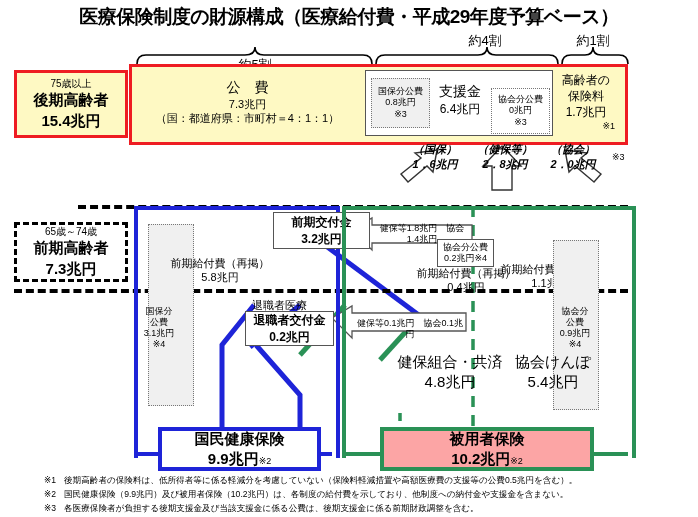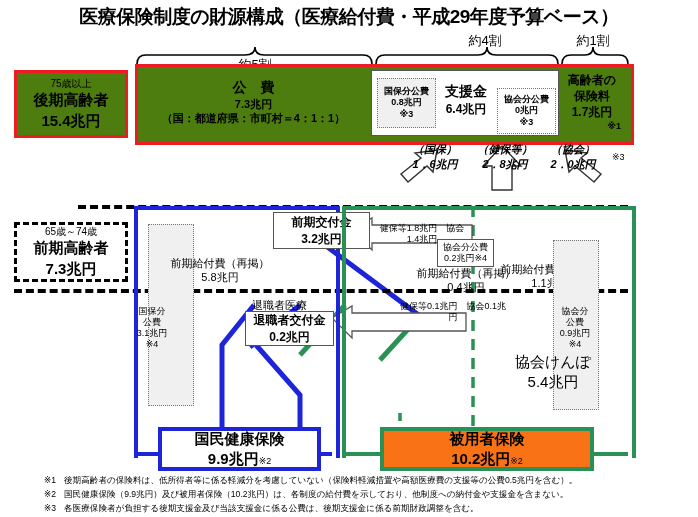--- a/index.html
+++ b/index.html
@@ -18,21 +18,21 @@
   #title{
     left:0;top:4px;width:698px;
     font-size:19px;font-weight:bold;letter-spacing:-0.5px;
     text-align:center;
   }
 
   
   .ratio{font-size:13px;text-align:center;}
 
   
-  .frame-red{border:3px solid #ee1c22;background:#4d7c0f;}
+  .frame-red{border:3px solid #ee1c22;background:#fef9c3;}
   .frame-blue{border:4px solid #1e24d8;background:transparent;}
   .frame-green{border:4px solid #2a9156;background:transparent;}
   .frame-dash{border:3px dashed #000;background:#fff;}
   .box-thin{border:1.5px solid #555;background:#fff;}
   .box-dot{border:1.5px dotted #777;background:#f0f0f0;}
   .box-dot2{border:1.5px dotted #777;background:#fff;}
 
   .t9{font-size:9px;line-height:1.25;}
   .t10{font-size:10px;line-height:1.3;}
   .t11{font-size:11px;line-height:1.3;}
@@ -91,21 +91,21 @@
 
     <path d="M400,413 L400,428" fill="none" stroke="#2a9156" stroke-width="3.5" stroke-dasharray="8,6"></path>
   </svg>
 
   <div class="abs frame-red ctr col" style="left:14px;top:70px;width:108px;height:62px;">
     <div class="t10">75歳以上</div>
     <div class="t15 b">後期高齢者</div>
     <div class="t15 b">15.4兆円</div>
   </div>
 
-  <div class="abs frame-red" style="left:135px;top:64px;width:493px;height:75px;font-weight:bold;">
+  <div class="abs frame-red" style="left:129px;top:64px;width:493px;height:75px;">
 
     <div class="abs ctr col" style="left:0px;top:0px;width:231px;height:69px;">
       <div class="t14">公　費</div>
       <div class="t11">7.3兆円</div>
       <div class="t11 nowrap">（国：都道府県：市町村＝4：1：1）</div>
     </div>
 
     <div class="abs box-thin" style="left:233px;top:3px;width:186px;height:64px;">
       <div class="abs box-dot ctr col" style="left:5px;top:7px;width:57px;height:48px;">
         <div class="t9">国保分公費</div>
@@ -151,21 +151,21 @@
   <div class="abs frame-dash ctr col" style="left:14px;top:222px;width:108px;height:54px;">
     <div class="t10">65歳～74歳</div>
     <div class="t15 b">前期高齢者</div>
     <div class="t15 b">7.3兆円</div>
   </div>
 
   <div class="abs frame-blue" style="left:134px;top:206px;width:198px;height:248px;border-bottom:none;"></div>
   <div class="abs" style="left:134px;top:452px;width:198px;height:4px;background:#1e24d8;"></div>
 
   <div class="abs box-dot" style="left:148px;top:224px;width:44px;height:180px;"></div>
-  <div class="abs ctr col t9" style="left:130px;top:300px;width:44px;height:56px;">
+  <div class="abs ctr col t9" style="left:137px;top:300px;width:44px;height:56px;">
     <div>国保分</div>
     <div>公費</div>
     <div>3.1兆円</div>
     <div>※4</div>
   </div>
 
   <div class="abs ctr col" style="left:140px;top:256px;width:160px;">
     <div class="t11">前期給付費（再掲）</div>
     <div class="t11">5.8兆円</div>
   </div>
@@ -175,21 +175,21 @@
     <div class="t12 b">3.2兆円</div>
   </div>
   <div class="abs t9 ctr" style="left:374px;top:227px;width:96px;height:14px;">健保等1.8兆円　協会1.4兆円</div>
 
   <div class="abs t11" style="left:252px;top:298px;">退職者医療</div>
 
   <div class="abs box-thin ctr col" style="left:245px;top:311px;width:87px;height:33px;">
     <div class="t12 b">退職者交付金</div>
     <div class="t12 b">0.2兆円</div>
   </div>
-  <div class="abs t9 ctr" style="left:356px;top:303px;width:108px;height:18px;margin-left:43px;">健保等0.1兆円　協会0.1兆円</div>
+  <div class="abs t9 ctr" style="left:356px;top:320px;width:108px;height:18px;">健保等0.1兆円　協会0.1兆円</div>
 
   <div class="abs frame-blue ctr" style="left:158px;top:427px;width:155px;height:36px;background:#fff;">
     <div style="text-align:center;">
       <div class="t15 b">国民健康保険</div>
       <div class="t15 b" style="display:inline-block;">9.9兆円</div><span class="t9">※2</span>
     </div>
   </div>
 
   <div class="abs frame-green" style="left:342px;top:206px;width:286px;height:248px;border-bottom:none;"></div>
   <div class="abs" style="left:342px;top:452px;width:286px;height:4px;background:#2a9156;"></div>
@@ -210,27 +210,31 @@
   </div>
 
   <div class="abs box-dot" style="left:553px;top:240px;width:44px;height:168px;"></div>
   <div class="abs ctr col t9" style="left:553px;top:300px;width:44px;height:56px;">
     <div>協会分</div>
     <div>公費</div>
     <div>0.9兆円</div>
     <div>※4</div>
   </div>
 
+  <div class="abs ctr col" style="left:375px;top:352px;width:150px;">
+    <div class="t15">健保組合・共済</div>
+    <div class="t15">4.8兆円</div>
+  </div>
 
   <div class="abs ctr col" style="left:480px;top:352px;width:146px;">
     <div class="t15">協会けんぽ</div>
     <div class="t15">5.4兆円</div>
   </div>
 
-  <div class="abs frame-green ctr" style="left:380px;top:427px;width:206px;height:36px;background:#f97316;">
+  <div class="abs frame-green ctr" style="left:380px;top:427px;width:206px;height:36px;background:#fca5a5;">
     <div style="text-align:center;">
       <div class="t15 b">被用者保険</div>
       <div class="t15 b" style="display:inline-block;">10.2兆円</div><span class="t9">※2</span>
     </div>
   </div>
 
   <div class="abs" id="notes">
     <div><span class="nn">※1</span><span>後期高齢者の保険料は、低所得者等に係る軽減分を考慮していない（保険料軽減措置や高額医療費の支援等の公費0.5兆円を含む）。</span></div>
     <div><span class="nn">※2</span><span>国民健康保険（9.9兆円）及び被用者保険（10.2兆円）は、各制度の給付費を示しており、他制度への納付金や支援金を含まない。</span></div>
     <div><span class="nn">※3</span><span>各医療保険者が負担する後期支援金及び当該支援金に係る公費は、後期支援金に係る前期財政調整を含む。</span></div>

